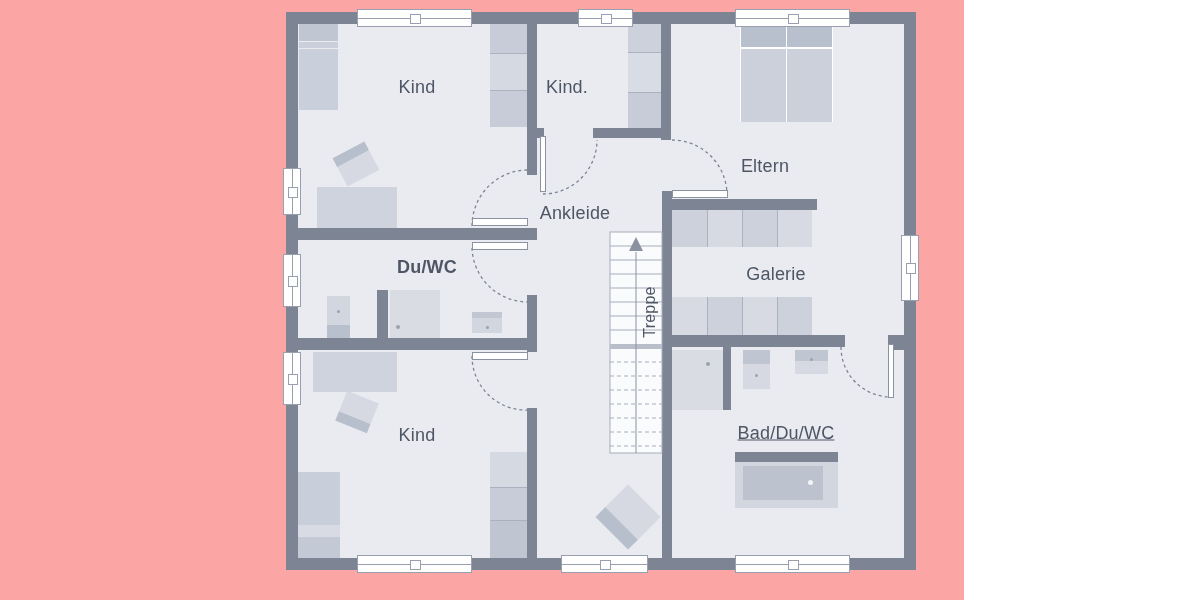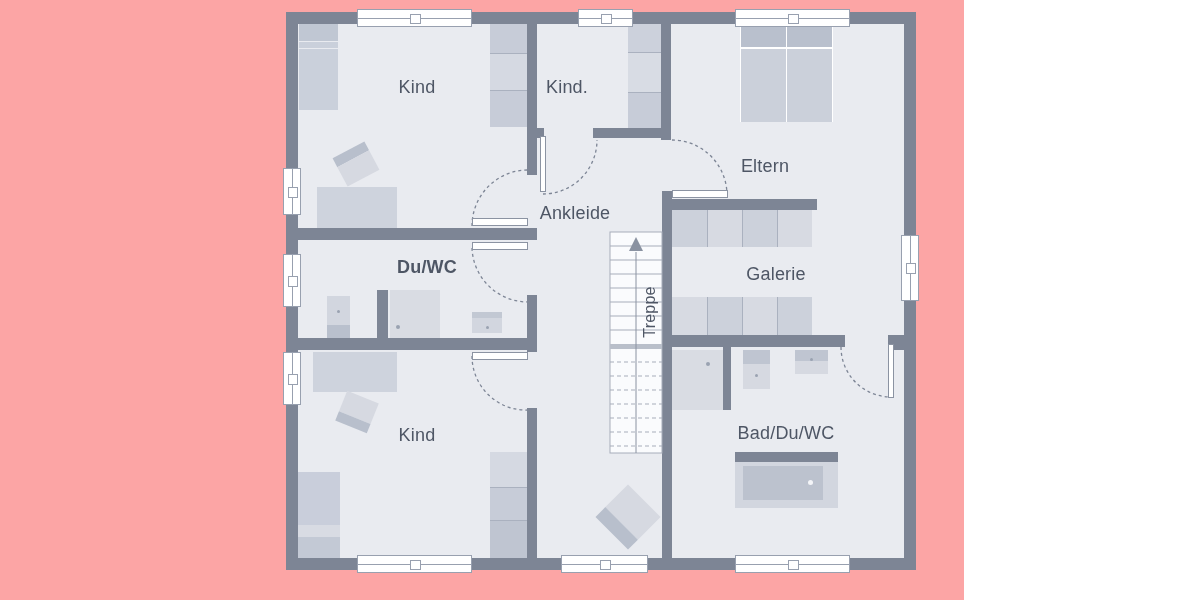--- a/index.html
+++ b/index.html
@@ -201,15 +201,15 @@
   <div class="leaf" style="left:888px;top:344px;width:6px;height:54px;"></div>
 
   <div class="lbl" style="left:417px;top:87px;">Kind</div>
   <div class="lbl" style="left:567px;top:87px;">Kind.</div>
   <div class="lbl" style="left:765px;top:166px;">Eltern</div>
   <div class="lbl" style="left:575px;top:213px;">Ankleide</div>
   <div class="lbl" style="left:427px;top:267px;font-weight:bold;">Du/WC</div>
   <div class="lbl" style="left:776px;top:274px;">Galerie</div>
   <div class="lbl rot" style="left:650px;top:312px;">Treppe</div>
   <div class="lbl" style="left:417px;top:435px;">Kind</div>
-  <div class="lbl" style="left:786px;top:433px;">Bad/Du/WC</div>
+  <div class="lbl" style="left:786px;top:433px;text-decoration:underline;">Bad/Du/WC</div>
 
 </div>
 
 </body></html>

